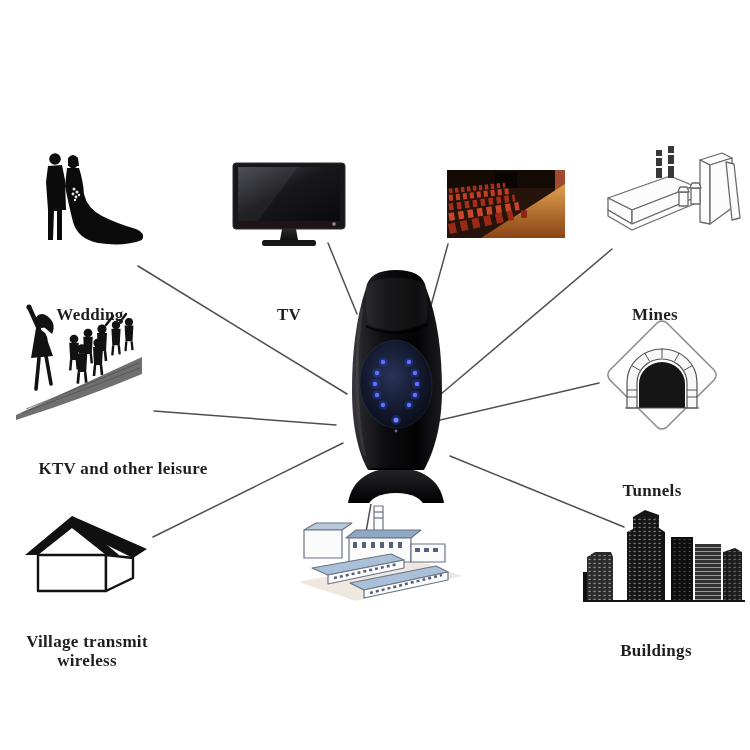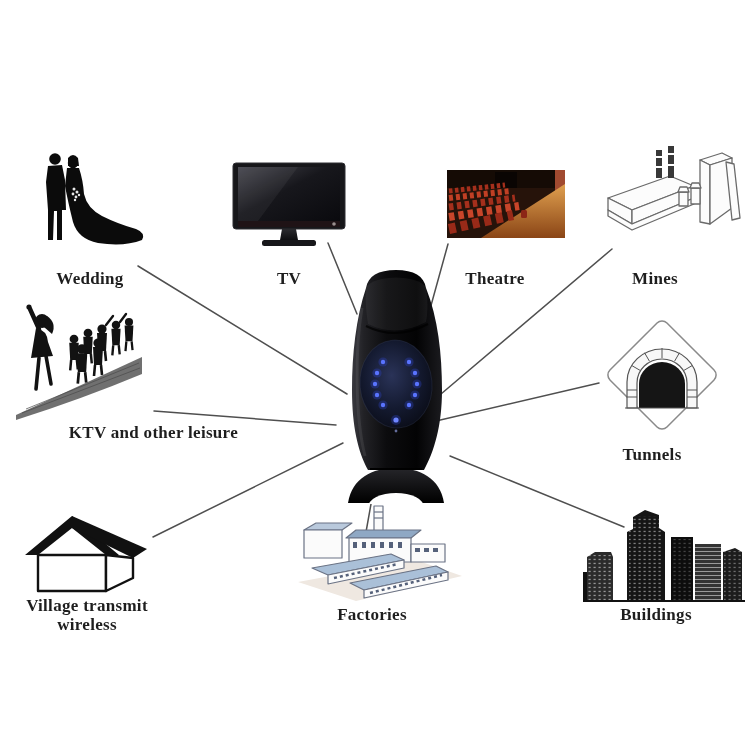--- a/index.html
+++ b/index.html
@@ -4,23 +4,23 @@
 <style>
   html,body{margin:0;padding:0;background:#fff;}
   #canvas{
     position:relative;width:750px;height:750px;background:#ffffff;
     font-family:"Liberation Serif","DejaVu Serif",serif;overflow:hidden;
   }
   .abs{position:absolute;}
   svg{display:block;}
   .label{
     position:absolute;font-weight:bold;font-size:17px;line-height:19px;
-    color:#1e1e1e;text-align:center;letter-spacing:.3px;width:150px;
+    color:#1e1e1e;text-align:center;letter-spacing:.3px;width:150px;margin-top:36px;
   }
-  .label.left{text-align:right;width:230px;}
+  .label.left{text-align:center;width:230px;}
 </style>
 </head>
 <body>
 
 <div id="canvas">
 
   <svg class="abs" style="left:0;top:0" width="750" height="750" viewBox="0 0 750 750">
     <g stroke="#4f4f4f" stroke-width="1.5" stroke-linecap="round">
       <line x1="138" y1="266" x2="347" y2="394"></line>
       <line x1="328" y1="243" x2="357" y2="314"></line>
@@ -289,25 +289,23 @@
           <circle cx="67" cy="139" r="2.2"></circle>
         <circle cx="54" cy="154" r="2.6" fill="#6f86ff"></circle>
         <circle cx="54" cy="165" r="1.4" fill="#8a97d8" opacity="0.7"></circle>
       </g>
     </g>
     <path d="M28,203 L80,203" stroke="#000" stroke-width="2"></path>
   </svg>
 
   <div class="label" style="left:15px;top:269px">Wedding</div>
   <div class="label" style="left:214px;top:269px">TV</div>
-  <div class="label" style="left:420px;top:269px">Theatre</div>
   <div class="label" style="left:577px;top:445px">Tunnels</div>
   <div class="label" style="left:580px;top:269px">Mines</div>
   <div class="label" style="left:581px;top:605px">Buildings</div>
-  <div class="label" style="left:297px;top:605px">Factories</div>
 
   <div class="label" style="left:12px;top:596px">
     <div>Village transmit</div>
     <div>wireless</div>
   </div>
 
   <div class="label left" style="left:8px;top:423px">
     <div>KTV and other leisure</div>
   </div>
 

